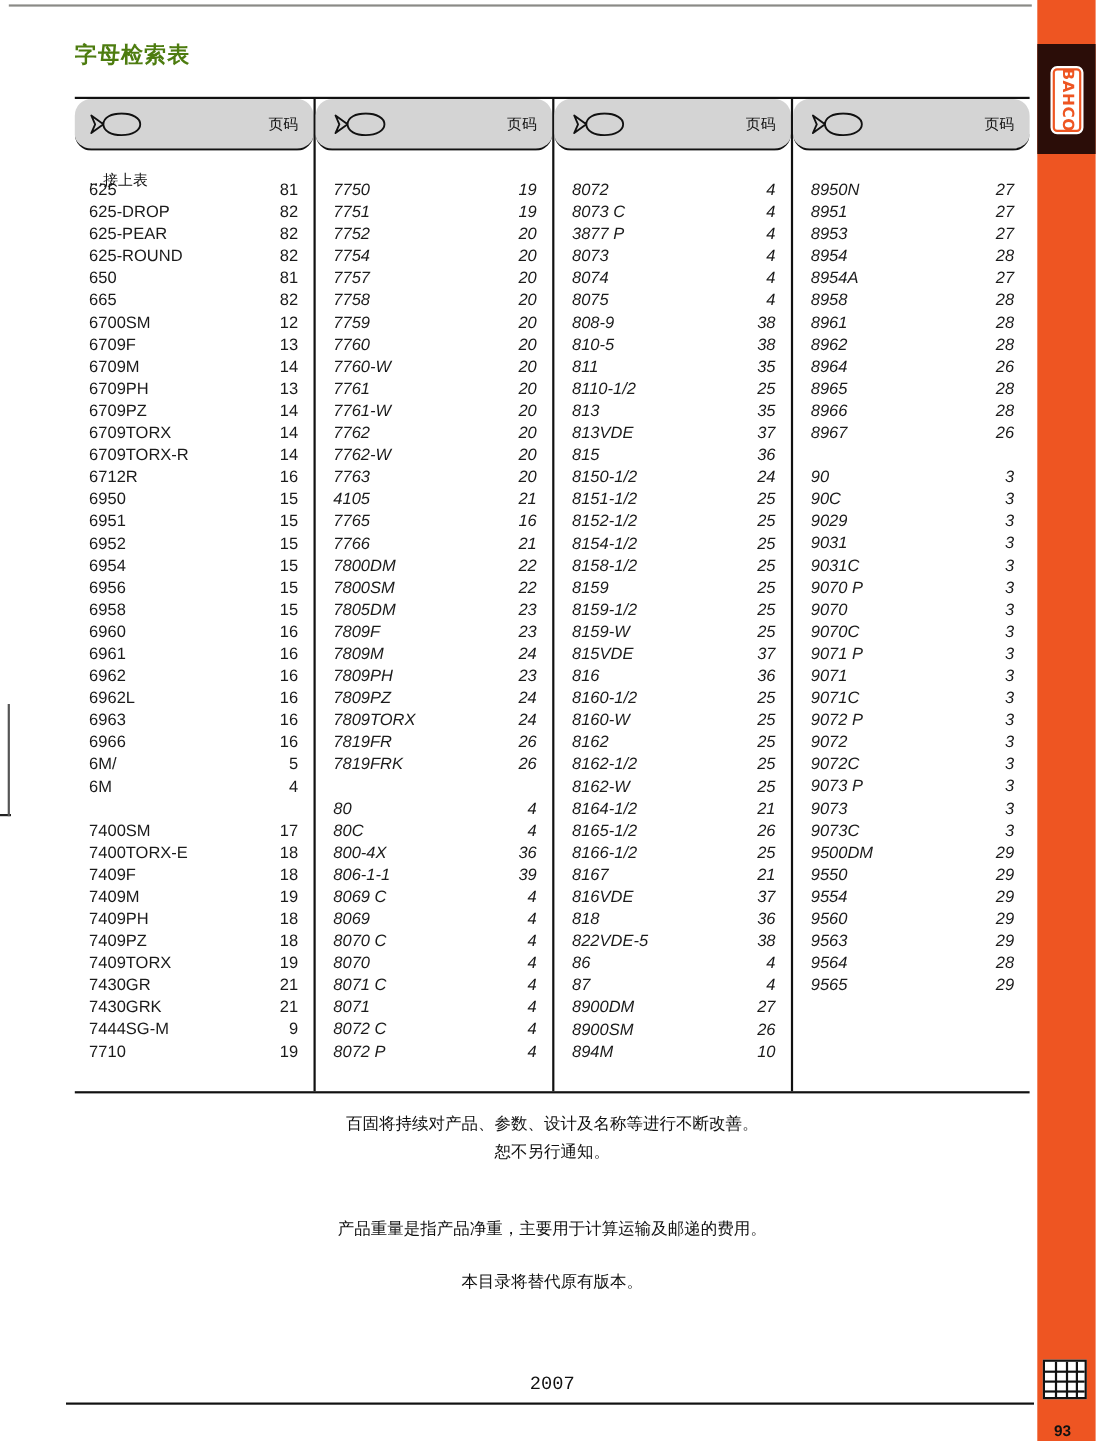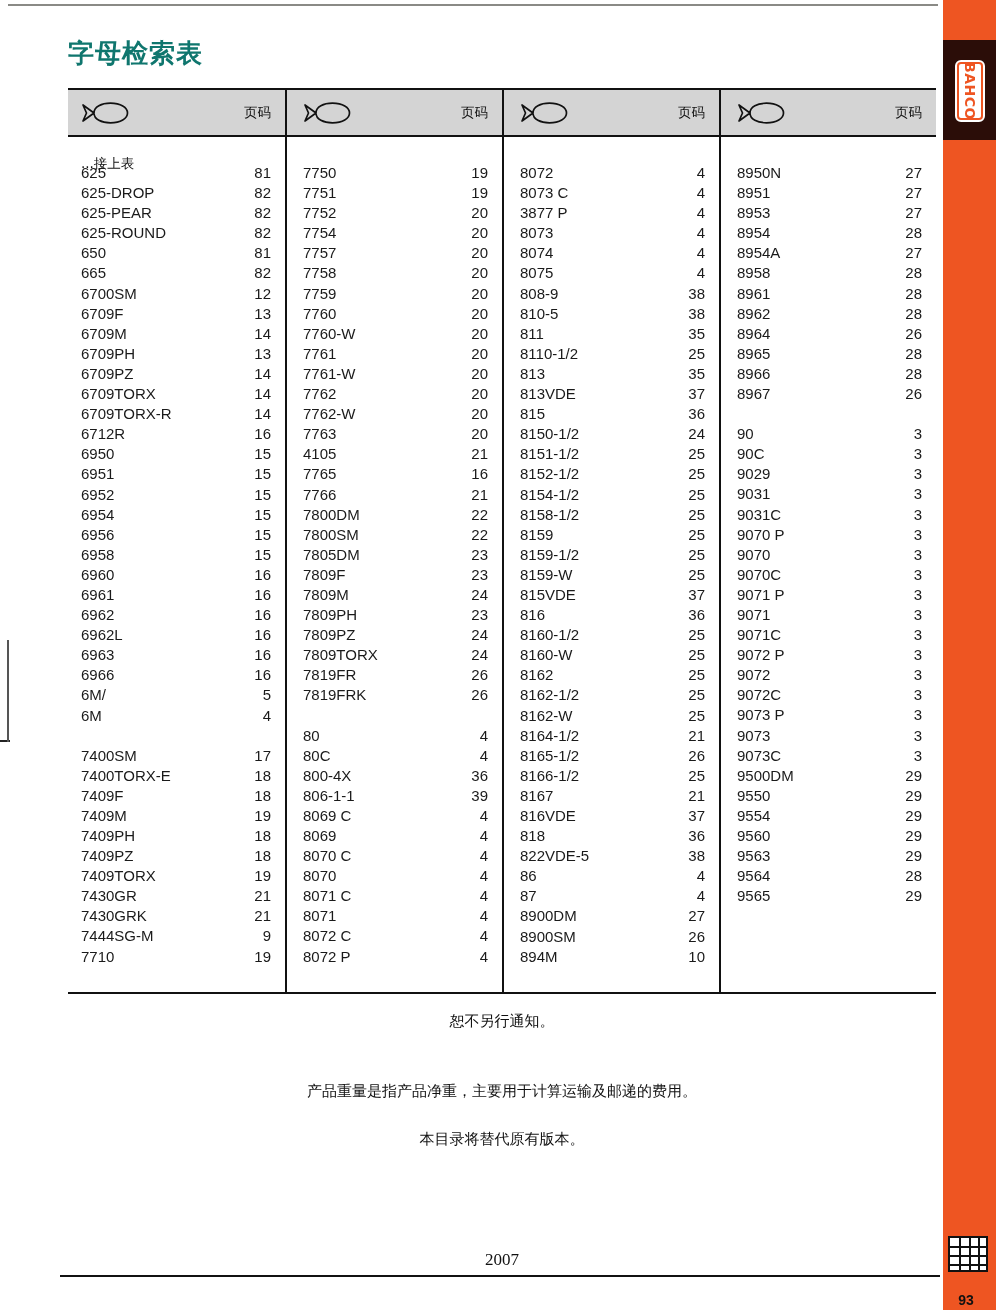--- a/index.html
+++ b/index.html
@@ -114,23 +114,23 @@
     position: absolute;
     left: 60px; bottom: 33px;
     width: 880px; height: 2px;
     background: #111;
   }
 
   
   #title {
     position: absolute;
     left: 68px; top: 36px;
-    font-size: 26px;
+    font-size: 20px;
     font-weight: bold;
-    color: #0f766e;
+    color: #4d7c0f;
     letter-spacing: 1px;
     font-family: Liberation Sans, sans-serif;
   }
 
   
   #index-table {
     position: absolute;
     left: 68px; top: 88px;
     width: 868px;
     display: flex;
@@ -145,36 +145,37 @@
   .index-col.first { border-left: none; }
 
   .col-head {
     height: 47px;
     background: #d4d4d4;
     border-bottom: 2px solid #111;
     display: flex;
     align-items: center;
     justify-content: space-between;
     padding: 0 14px 0 13px;
+    border-radius: 15px;
   }
   .index-col + .index-col .col-head { padding-left: 16px; }
 
   .fish-icon { display: block; }
   .page-label {
     font-size: 13.5px;
     color: #111;
     font-family: "DejaVu Sans", sans-serif;
   }
 
   .col-body {
     padding: 0 14px 0 13px;
     height: 855px;
     position: relative;
   }
-  .index-col + .index-col .col-body { padding-left: 16px; }
+  .index-col + .index-col .col-body { padding-left: 16px; font-style: italic; }
 
   .cont-note {
     font-size: 13.5px;
     color: #111;
     padding-top: 18px;
     font-family: "DejaVu Sans", sans-serif;
     height: 26px;
   }
   .spacer-row { height: 20px; }
   .row {
@@ -208,21 +209,21 @@
   }
   #notes .nline { line-height: 26px; }
   #notes .gap { height: 22px; }
   #year {
     position: absolute;
     left: 68px; top: 1250px;
     width: 868px;
     text-align: center;
     font-size: 17px;
     color: #111;
-    font-family: Liberation Serif, serif;
+    font-family: Liberation Mono, monospace;
   }
 </style>
 </head>
 <body>
 
 <div id="page">
 
   <div id="top-rule"></div>
   <div id="left-tick"></div>
   <div id="left-tick2"></div>
@@ -913,20 +914,21 @@
           <div class="row">
             <span class="code">9565</span>
             <span class="pg">29</span>
           </div>
         </div>
       </div>
     </div>
   <div id="table-bottom-rule"></div>
 
   <div id="notes">
+      <div class="nline">百固将持续对产品、参数、设计及名称等进行不断改善。</div>
       <div class="nline">恕不另行通知。</div>
       <div class="gap"></div>
       <div class="gap"></div>
       <div class="nline">产品重量是指产品净重，主要用于计算运输及邮递的费用。</div>
       <div class="gap"></div>
       <div class="nline">本目录将替代原有版本。</div>
       <div class="gap"></div>
     </div>
   <div id="year">2007</div>
 

